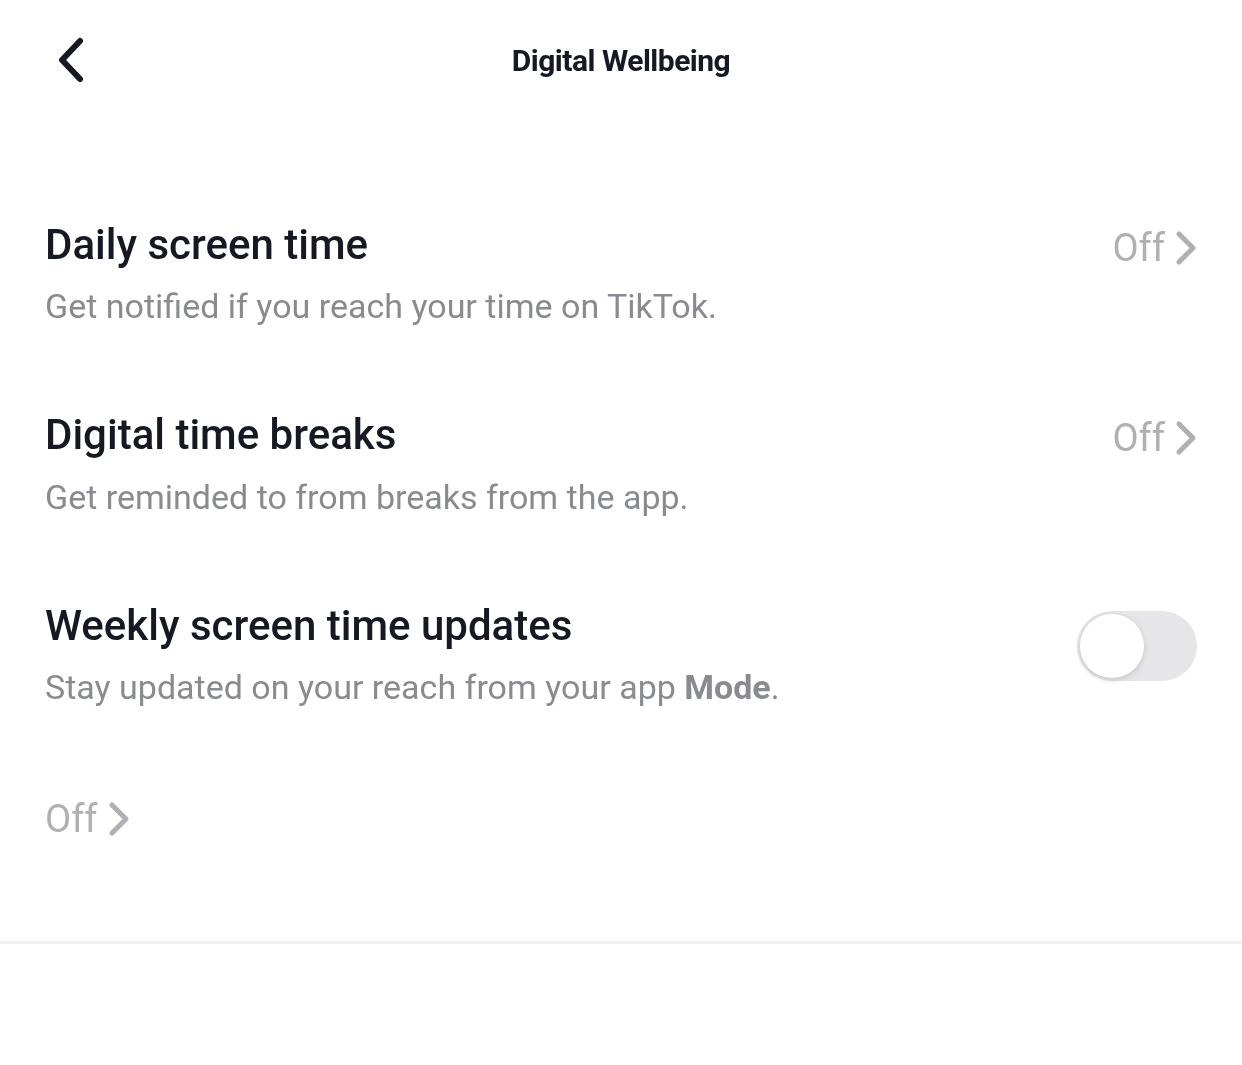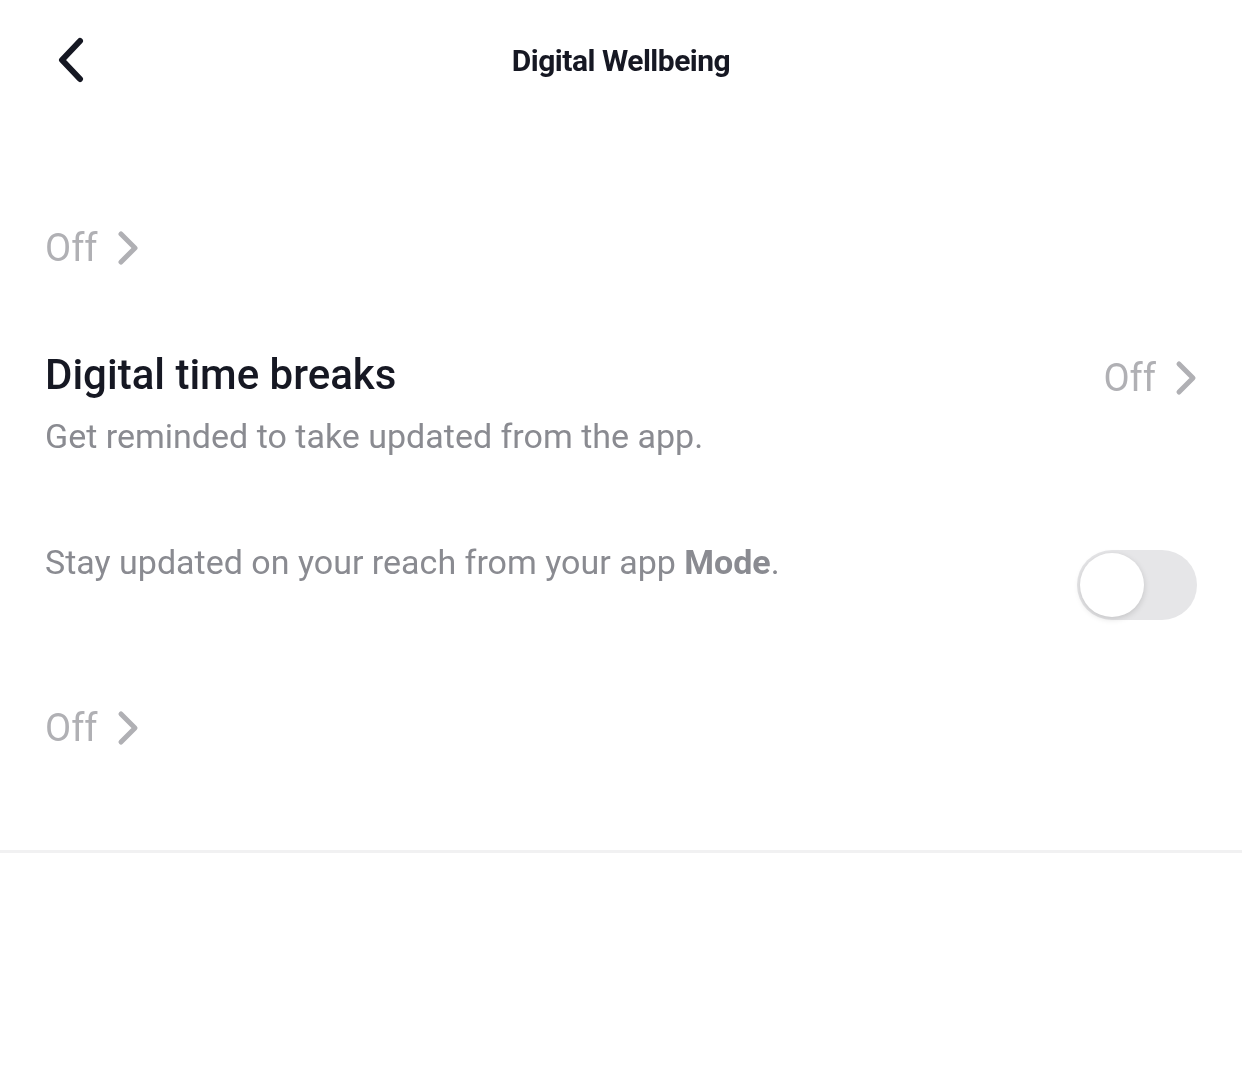--- a/index.html
+++ b/index.html
@@ -65,21 +65,21 @@
       font-size: 34px;
       font-weight: 400;
       color: #8a8b91;
       line-height: 1.35;
     }
     .setting-desc strong {
       font-weight: 700;
     }
     .setting-value-wrap {
       display: flex;
-      gap: 19px;
+      gap: 10px;
       padding-top: 6px;
       flex-shrink: 0;
     }
     .setting-value {
       font-size: 38px;
       font-weight: 400;
       color: #b0b0b4;
     }
     .chevron-right {
       display: flex;
@@ -120,47 +120,52 @@
     <svg width="36" height="46" viewBox="0 0 36 46">
       <path d="M 26 4 L 8 23 L 26 42" stroke="#161823" stroke-width="6" fill="none" stroke-linecap="round" stroke-linejoin="round"></path>
     </svg>
   </div>
   <div class="header-title">Digital Wellbeing</div>
 </div>
 
 <div class="settings-list">
 
   <div class="setting-row">
+    <div class="setting-text">
+      <div class="setting-title">Daily screen time</div>
+      <div class="setting-desc">Get notified if you reach your time on TikTok.</div>
+    </div>
     <div class="setting-value-wrap">
       <span class="setting-value">Off</span>
       <span class="chevron-right">
         <svg width="22" height="36" viewBox="0 0 22 36">
           <path d="M 4 4 L 18 18 L 4 32" stroke="#b0b0b4" stroke-width="5" fill="none" stroke-linecap="round" stroke-linejoin="round"></path>
         </svg>
       </span>
     </div>
   </div>
 
   <div class="setting-row">
     <div class="setting-text">
       <div class="setting-title">Digital time breaks</div>
-      <div class="setting-desc">Get reminded to take updated from the app.</div>
+      <div class="setting-desc">Get reminded to from breaks from the app.</div>
     </div>
     <div class="setting-value-wrap">
       <span class="setting-value">Off</span>
       <span class="chevron-right">
         <svg width="22" height="36" viewBox="0 0 22 36">
           <path d="M 4 4 L 18 18 L 4 32" stroke="#b0b0b4" stroke-width="5" fill="none" stroke-linecap="round" stroke-linejoin="round"></path>
         </svg>
       </span>
     </div>
   </div>
 
   <div class="setting-row">
     <div class="setting-text">
+      <div class="setting-title">Weekly screen time updates</div>
       <div class="setting-desc"><span>Stay updated on your reach from your app </span><strong>Mode</strong><span>.</span></div>
     </div>
     <div class="toggle">
       <div class="toggle-knob"></div>
     </div>
   </div>
 
   <div class="setting-row">
     <div class="setting-value-wrap">
       <span class="setting-value">Off</span>

